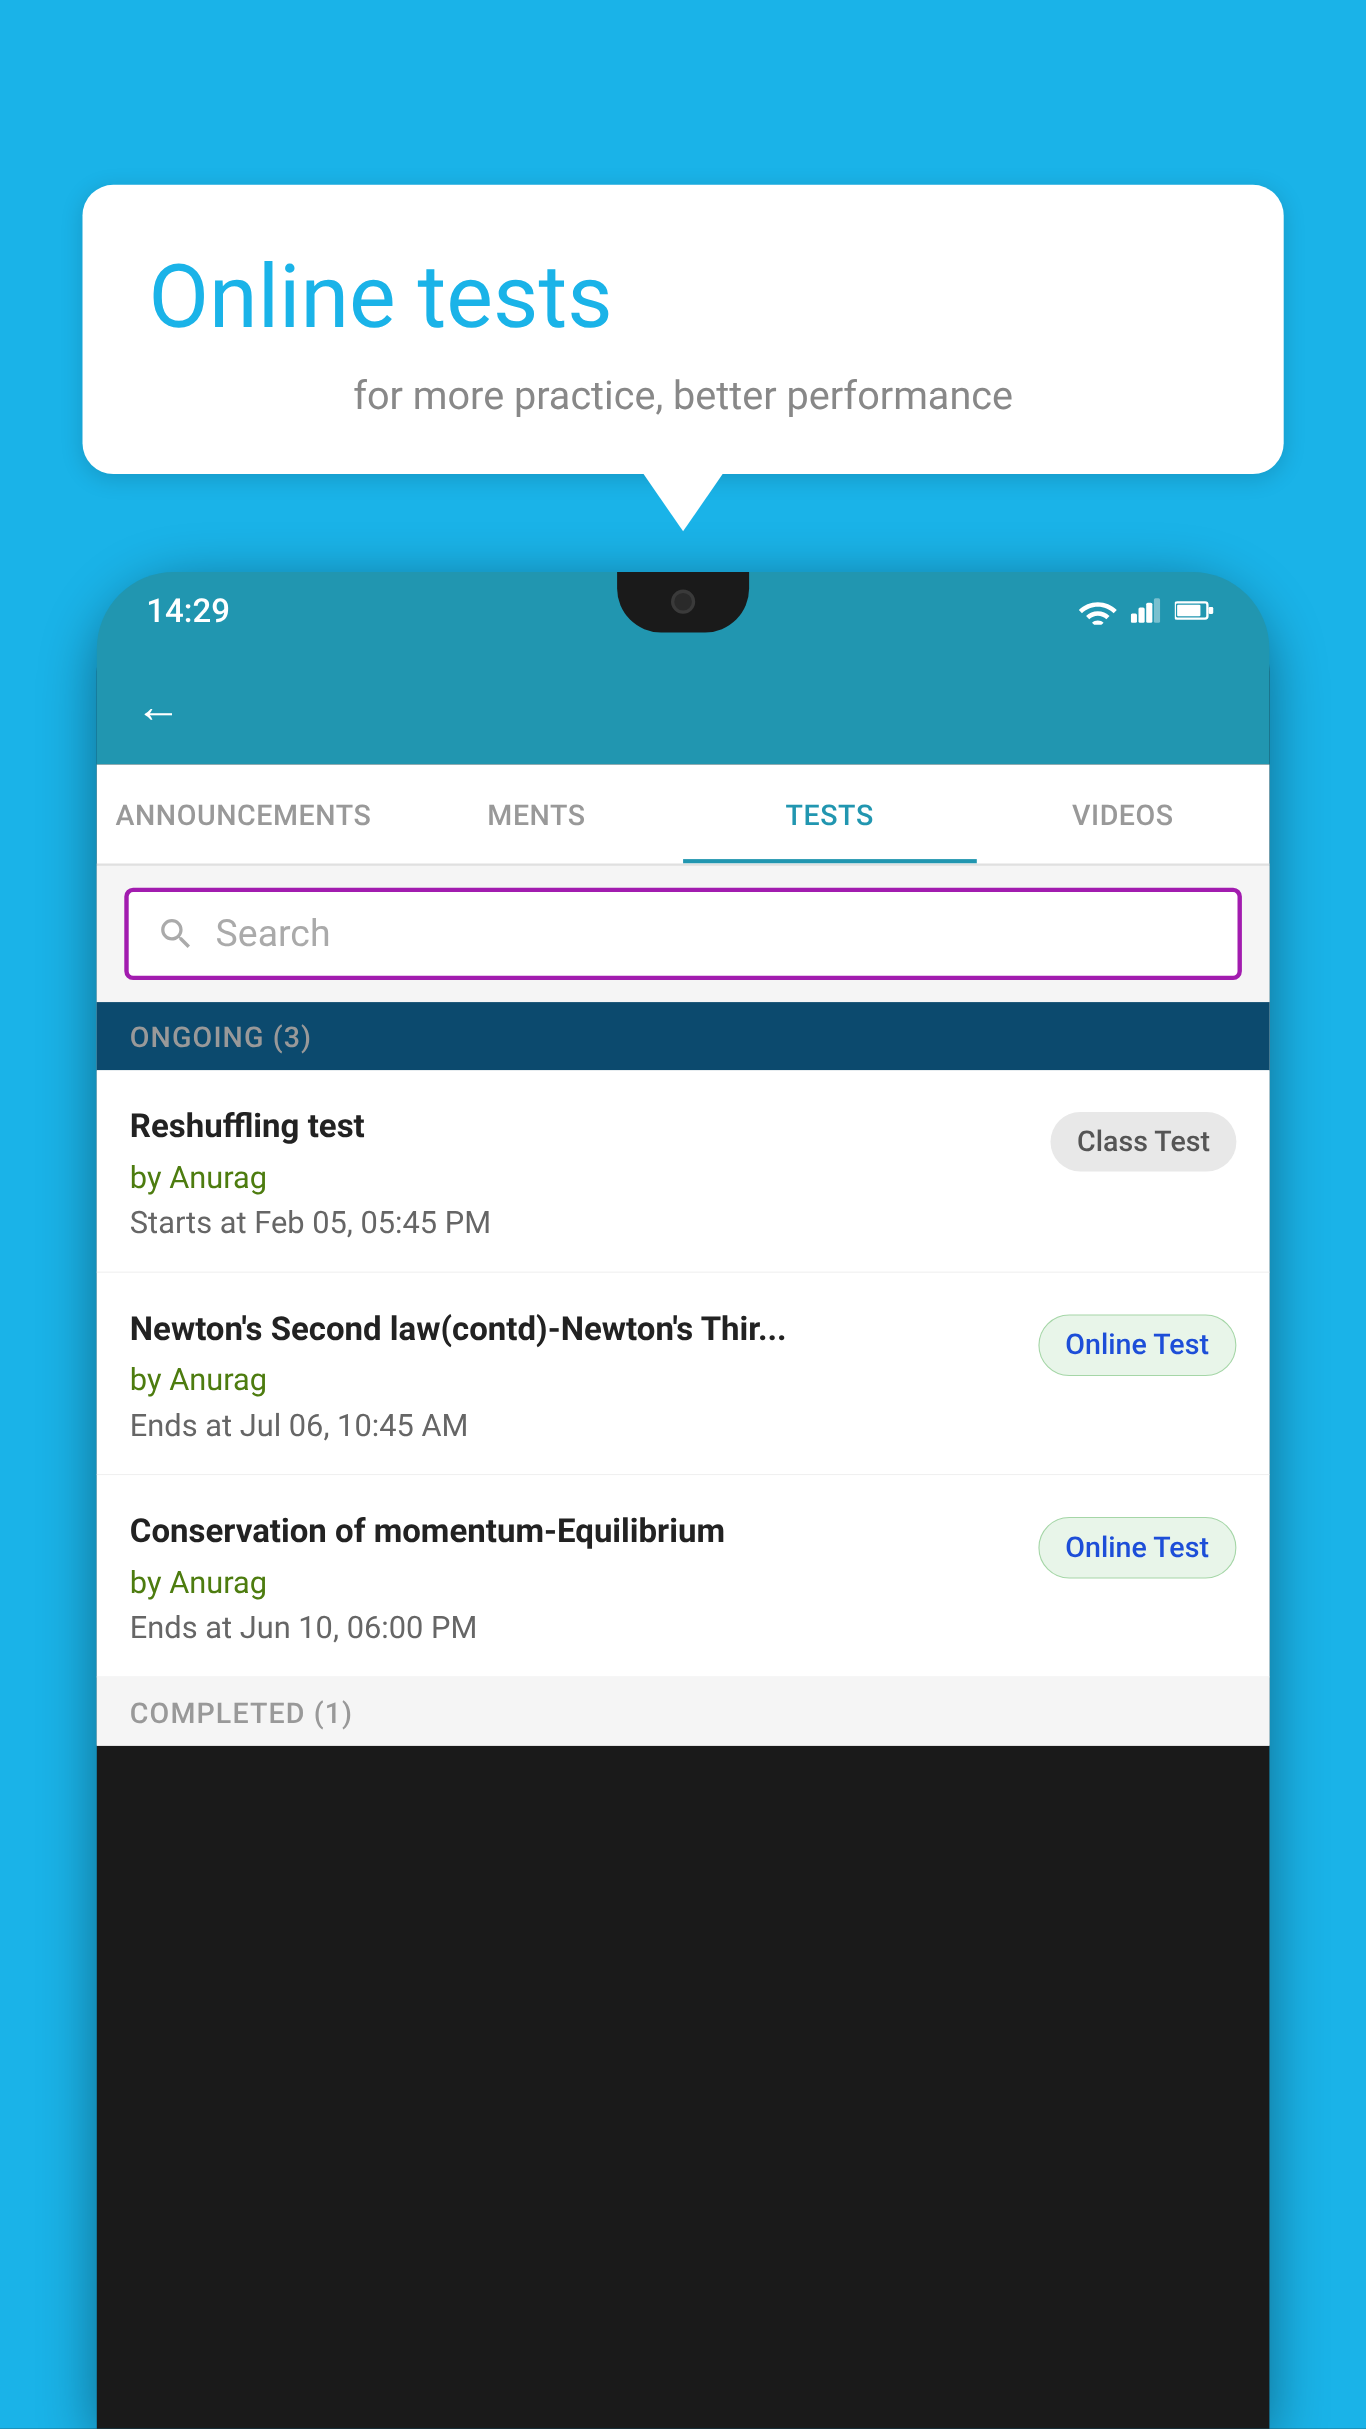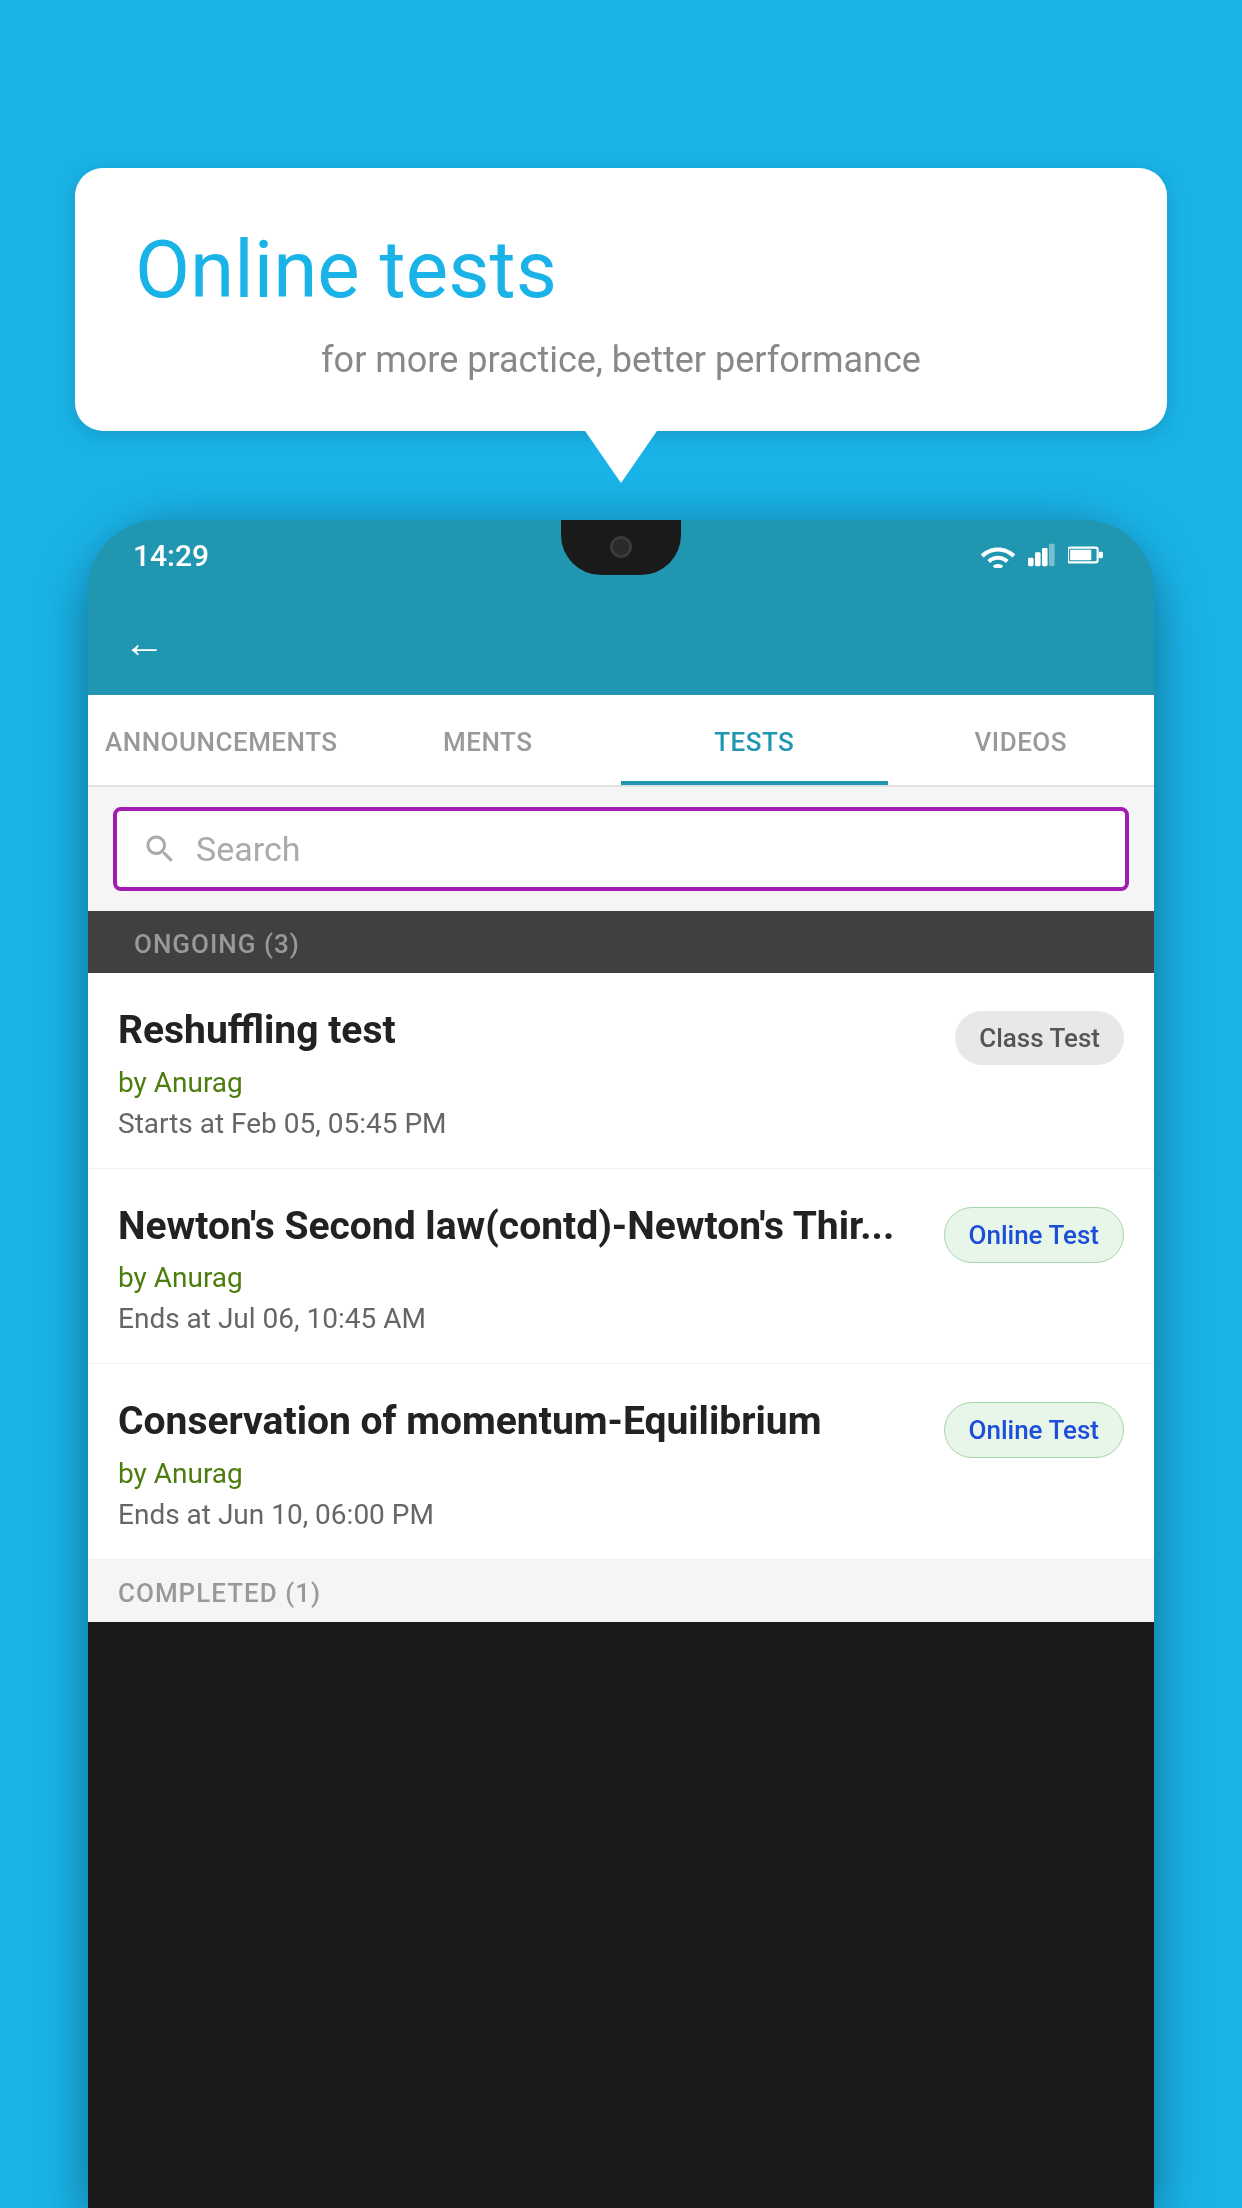--- a/index.html
+++ b/index.html
@@ -203,26 +203,26 @@
       fill: #aaa;
     }
 
     .search-placeholder {
       color: #aaa;
       font-size: 34px;
     }
 
     
     .section-header {
-      padding: 18px 46px 14px;
+      padding: 18px 30px 14px;
       font-size: 26px;
       font-weight: 500;
       color: #999;
       letter-spacing: 1px;
-      background: #404040;
+      background: #0c4a6e;
     }
 
     
     .tests-list {
       background: white;
     }
 
     .test-item {
       padding: 32px 30px 28px;
       border-bottom: 1px solid #f0f0f0;
@@ -230,21 +230,21 @@
       align-items: flex-start;
       justify-content: space-between;
       gap: 20px;
     }
 
     .test-info {
       flex: 1;
     }
 
     .test-name {
-      font-size: 39px;
+      font-size: 30px;
       font-weight: 700;
       color: #222;
       margin-bottom: 10px;
       line-height: 1.3;
     }
 
     .test-author {
       font-size: 28px;
       color: #4d7c0f;
       margin-bottom: 8px;

